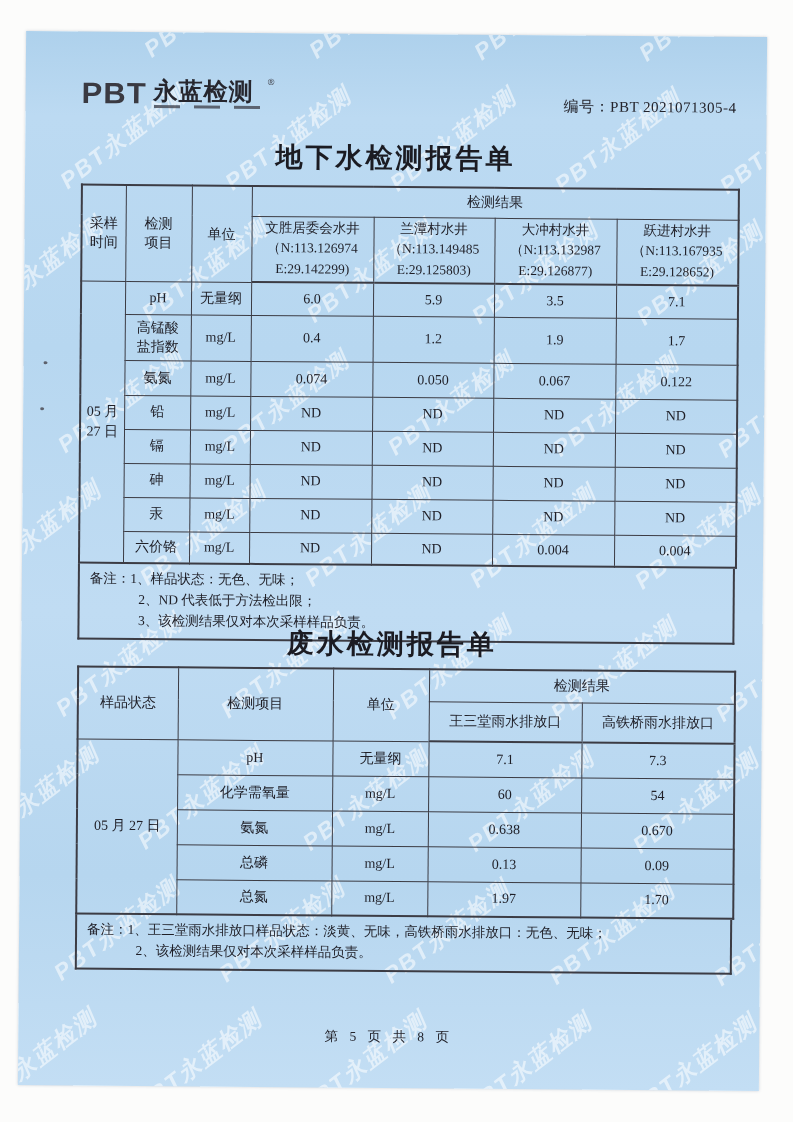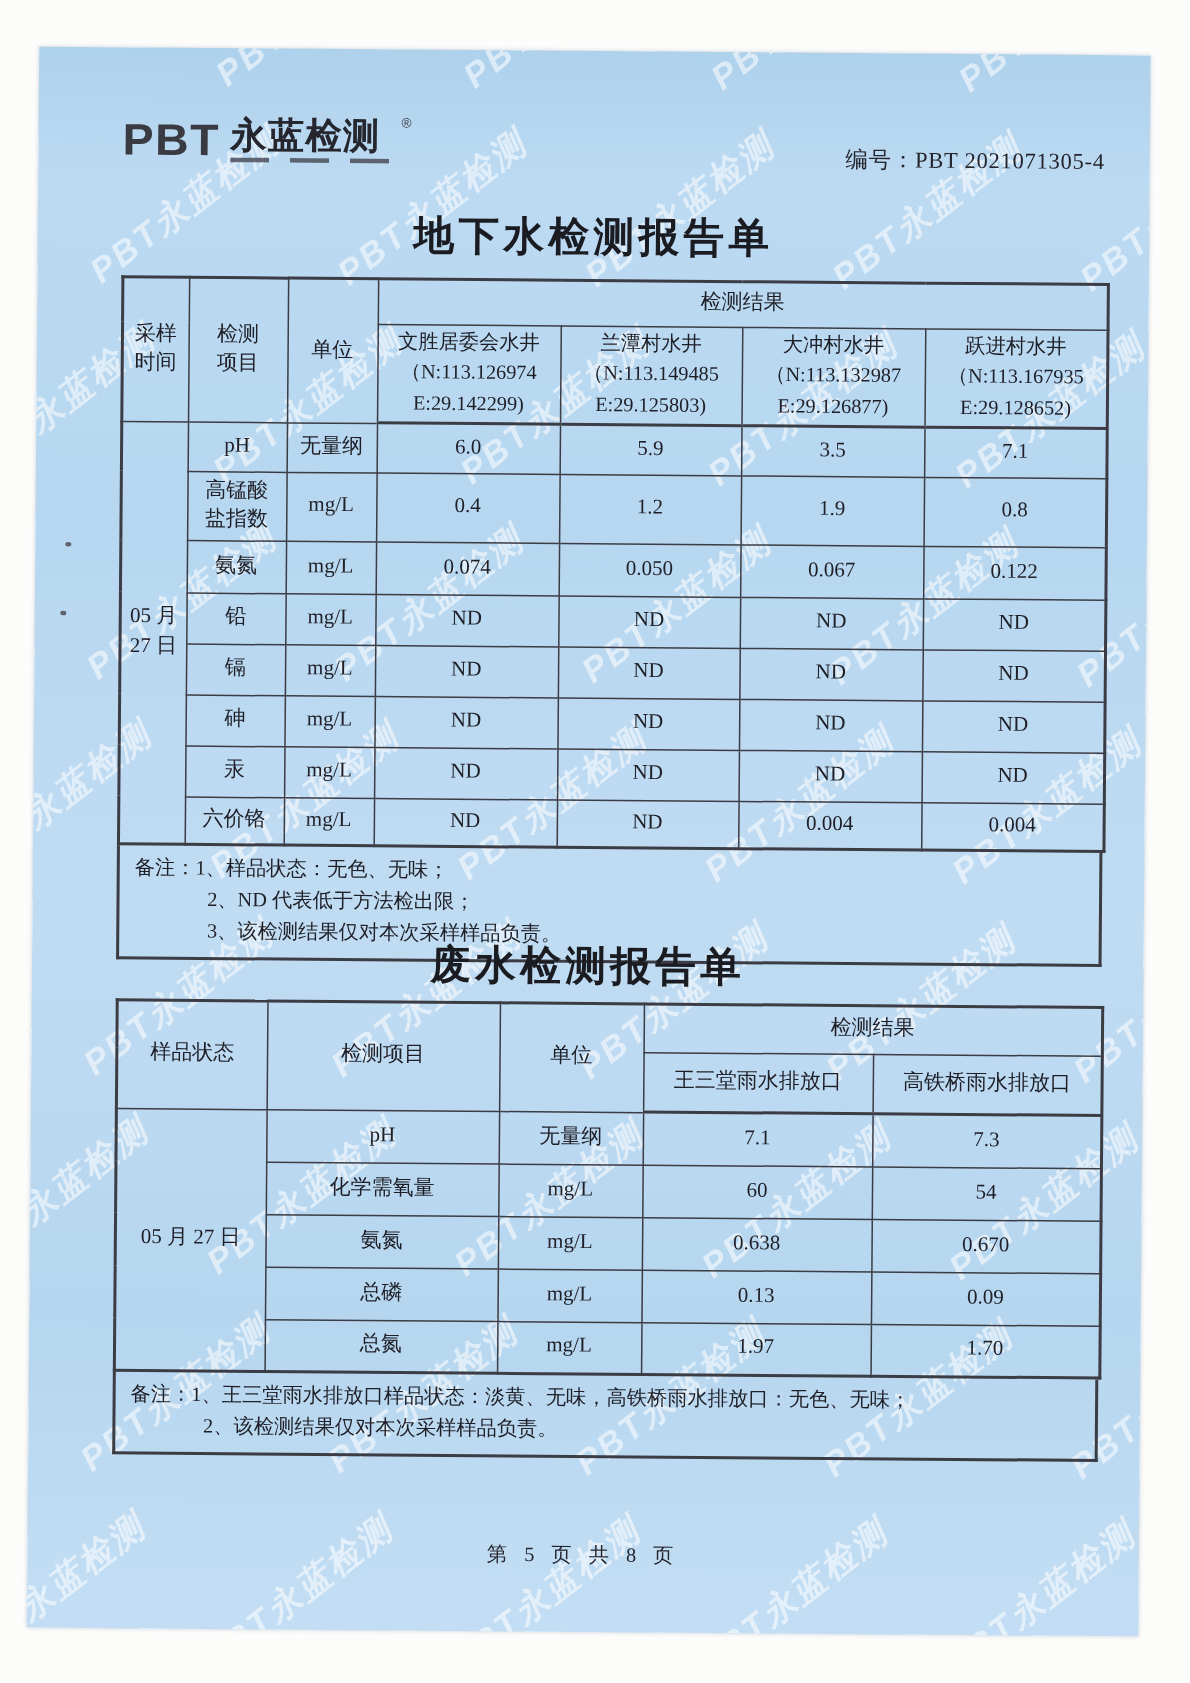--- a/index.html
+++ b/index.html
@@ -192,21 +192,21 @@
             <td>3.5</td>
             <td>7.1</td>
           </tr>
           <tr style="height:46px">
             <td class="ml">高锰酸
 盐指数</td>
             <td>mg/L</td>
             <td>0.4</td>
             <td>1.2</td>
             <td>1.9</td>
-            <td>0.8</td>
+            <td>1.7</td>
           </tr>
           <tr style="height:35px">
             <td>氨氮</td>
             <td>mg/L</td>
             <td>0.074</td>
             <td>0.050</td>
             <td>0.067</td>
             <td>0.122</td>
           </tr>
           <tr style="height:34px">

